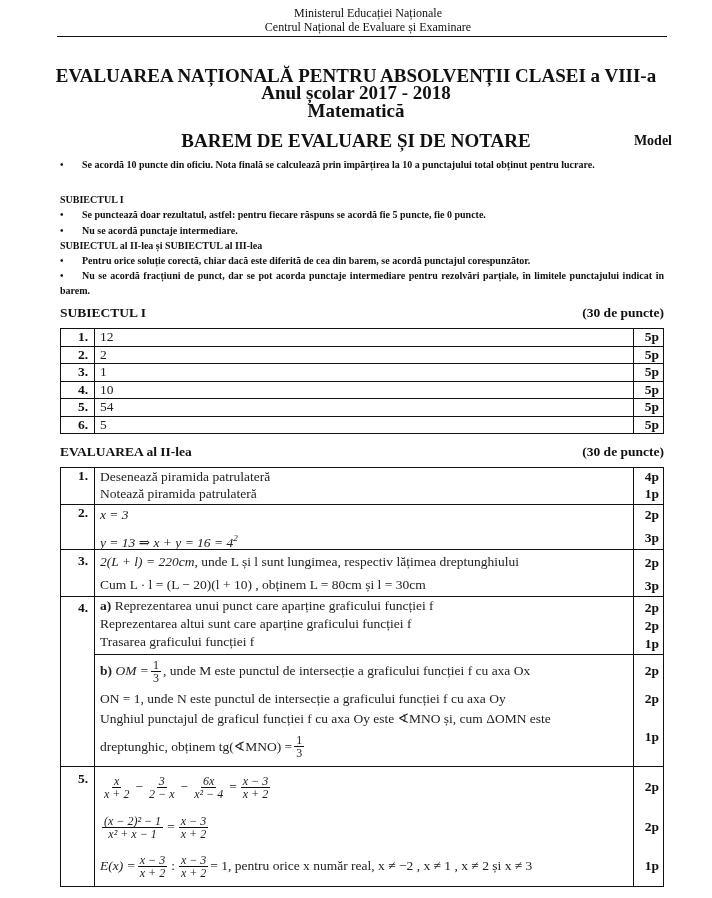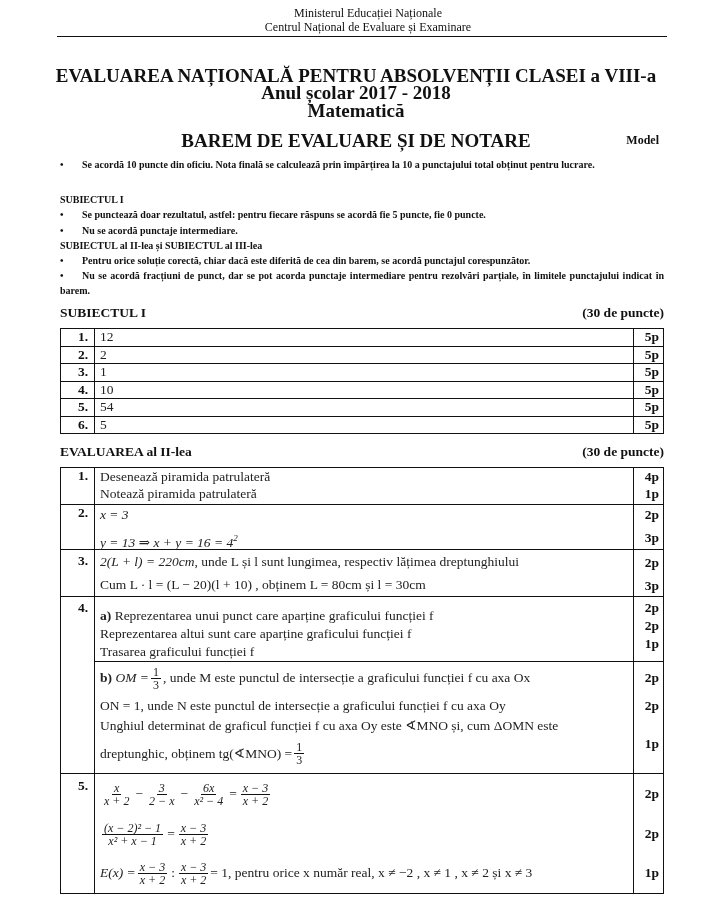--- a/index.html
+++ b/index.html
@@ -1,21 +1,21 @@
 <!DOCTYPE html>
 <html><head>
 <meta charset="utf-8">
 <style>
   html, body { margin: 0; padding: 0; background: #ffffff; }
   body { width: 712px; height: 898px; position: relative; overflow: hidden;
          font-family: "Liberation Serif", "DejaVu Serif", serif; color: #111; }
   .hdr { position: absolute; left: 0; width: 688px; text-align: center; font-size: 12px; line-height: 13px; padding-left: 24px; }
   .rule { position: absolute; left: 57px; width: 610px; top: 36px; height: 0; border-top: 1.3px solid #111; }
   .title { position: absolute; left: 0; width: 712px; text-align: center; font-weight: bold; font-size: 19px; }
-  .model { position: absolute; right: 53px; top: 133px; font-weight: bold; font-size: 12px; }
+  .model { position: absolute; right: 40px; top: 133px; font-weight: bold; font-size: 14px; }
   .para { position: absolute; left: 60px; width: 604px; font-weight: bold; font-size: 10px; line-height: 14.5px; text-align: justify; }
   .para .b { display: inline-block; width: 22px; }
   .sec { position: absolute; left: 60px; width: 604px; font-weight: bold; font-size: 13.5px; display: flex; justify-content: space-between; }
   table { position: absolute; left: 60px; width: 604px; border-collapse: collapse; font-size: 13.5px; }
   td { border: 1.3px solid #111; padding: 0 5px; vertical-align: top; }
   td.n { width: 22px; text-align: right; font-weight: bold; padding-right: 6px; }
   td.p { width: 20px; text-align: right; font-weight: bold; padding-right: 4px; }
   td.c { color: #222; }
   .t1 td { height: 16.5px; line-height: 16.5px; }
   .line { display: flex; align-items: center; }
@@ -123,21 +123,21 @@
       <div style="height:23px;line-height:24px"><span class="m">2(L + l) = 220cm</span><span>, unde L și l sunt lungimea, respectiv lățimea dreptunghiului</span></div>
       <div style="height:23px;line-height:23px">Cum L · l = (L − 20)(l + 10) , obținem L = 80cm și l = 30cm</div>
     </td>
     <td class="p">
       <div style="height:23px;line-height:26px">2p</div>
       <div style="height:23px;line-height:25px">3p</div>
     </td>
   </tr>
   <tr style="height:58px">
     <td class="n" rowspan="2" style="padding-top:3px">4.</td>
-    <td class="c" style="line-height:18px;padding-top:10px">
+    <td class="c" style="line-height:18px;padding-top:0">
       <div><b>a)</b> <span>Reprezentarea unui punct care aparține graficului funcției f</span></div>
       <div>Reprezentarea altui sunt care aparține graficului funcției f</div>
       <div>Trasarea graficului funcției f</div>
     </td>
     <td class="p" style="line-height:18px;padding-top:2px">
       <div>2p</div>
       <div>2p</div>
       <div>1p</div>
     </td>
   </tr>
@@ -145,21 +145,21 @@
     <td class="c">
       <div style="height:32px" class="line">
         <b>b)</b>&nbsp;<span class="m">OM =</span>
         <span class="frac">
               <span class="num">1</span>
               <span class="den">3</span>
             </span>
         <span>, unde M este punctul de intersecție a graficului funcției f cu axa Ox</span>
       </div>
       <div style="height:24px;line-height:24px">ON = 1, unde N este punctul de intersecție a graficului funcției f cu axa Oy</div>
-      <div style="height:18px;line-height:16px">Unghiul determinat de graficul funcției f cu axa Oy este ∢MNO și, cum ΔOMN este</div>
+      <div style="height:18px;line-height:16px">Unghiul punctajul de graficul funcției f cu axa Oy este ∢MNO și, cum ΔOMN este</div>
       <div style="height:34px" class="line">
         <span>dreptunghic, obținem tg(∢MNO) =</span>
         <span class="frac">
               <span class="num">1</span>
               <span class="den">3</span>
             </span>
       </div>
     </td>
     <td class="p">
       <div style="height:32px" class="pl">2p</div>

